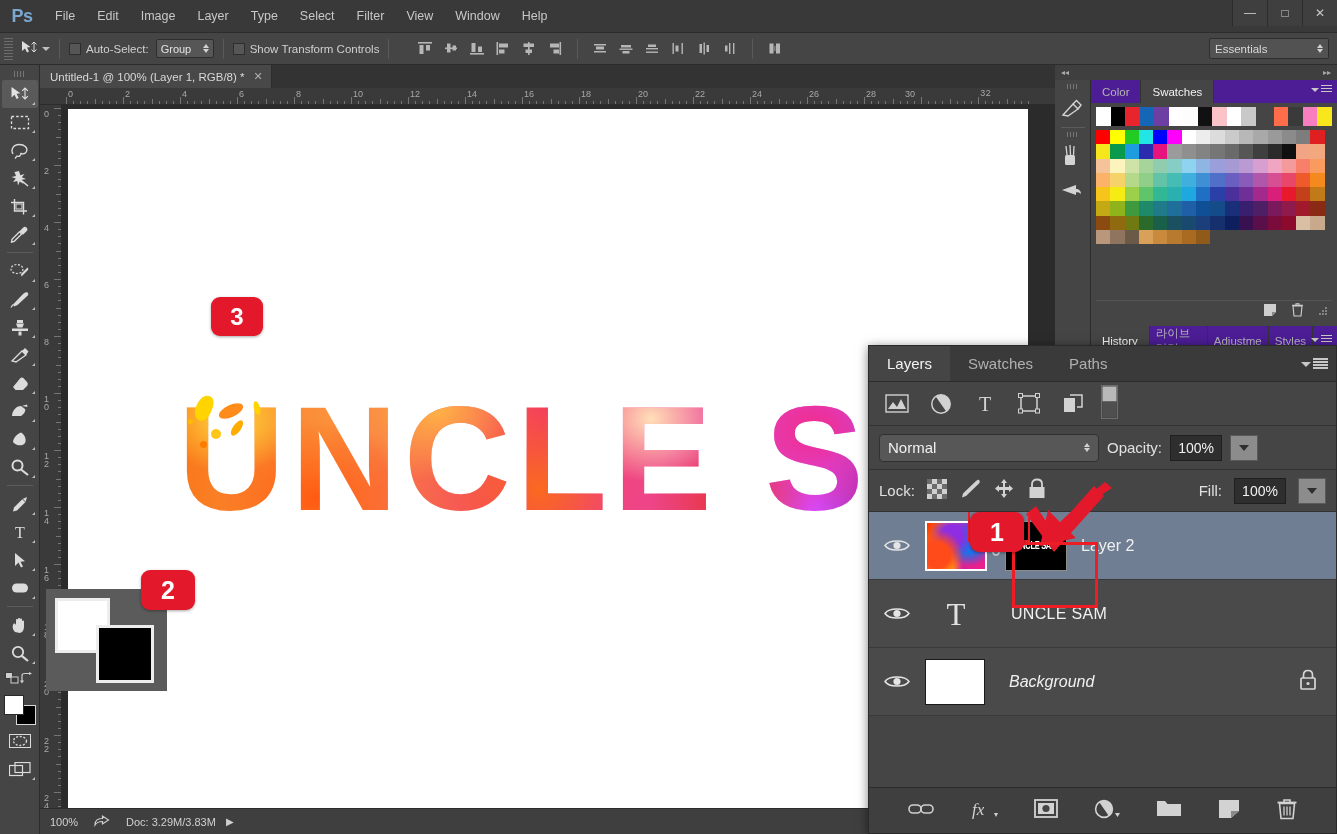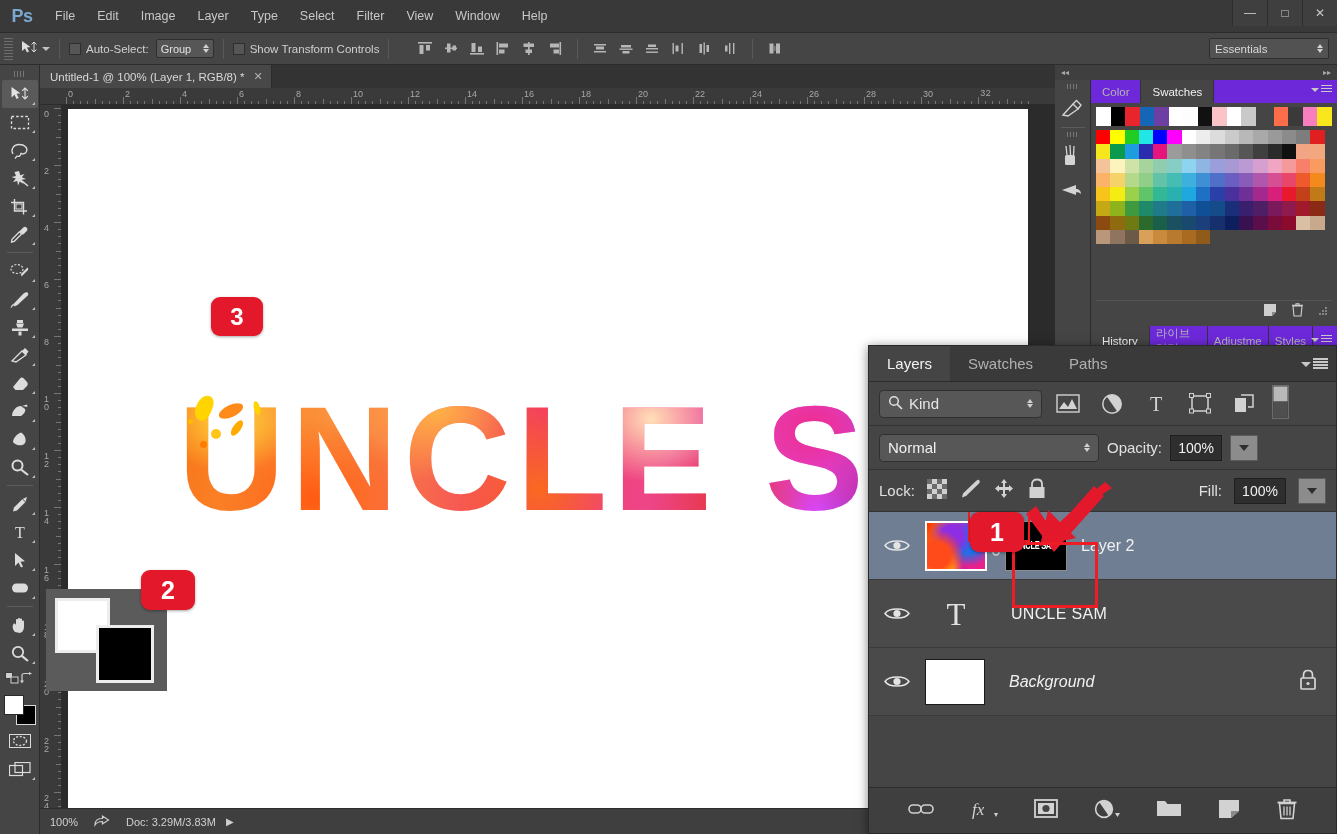--- a/index.html
+++ b/index.html
@@ -133,21 +133,21 @@
   .dockcol{ position:absolute; left:1055px; top:65px; width:282px; height:769px; background:#3f3f3f; }
   .dock-collapse{ position:absolute; left:1055px; top:65px; width:282px; height:15px;
      background:#3f3f3f; display:flex; align-items:center; justify-content:space-between;
      padding:0 6px; color:#a9a9a9; font-size:8px; }
   .minirail{ position:absolute; left:1055px; top:80px; width:36px; height:272px;
      background:#454545; border-right:1px solid #2c2c2c; }
   .mrgrip{ width:12px;height:5px;margin:4px auto 2px;
      background:repeating-linear-gradient(to right,#777 0 1px,transparent 1px 3px); }
   .mricon{ width:34px;height:34px; display:flex;align-items:center;justify-content:center; color:#d4d4d4; }
   .mrsep{ width:24px;height:1px;background:#5c5c5c;margin:2px auto; }
-  .ptabs{ display:flex; height:23px; background:#6d28d9; align-items:stretch; position:relative; }
+  .ptabs{ display:flex; height:23px; background:#4c1d95; align-items:stretch; position:relative; }
   .ptab{ padding:0 11px; display:flex;align-items:center; color:#b5b5b5; font-size:11.5px;
      border-right:1px solid #333; }
   .ptab.on{ background:#454545; color:#f0f0f0; }
   .pmenu{ position:absolute; right:5px; top:5px; display:flex; gap:2px; align-items:center; }
   .pmenu .tri{ width:0;height:0;border-left:4px solid transparent;border-right:4px solid transparent;border-top:4px solid #c8c8c8; }
   .pmenu .bars{ width:11px;height:9px;
      background:repeating-linear-gradient(to bottom,#c8c8c8 0 1.5px,transparent 1.5px 3px); }
 
   .swpanel{ position:absolute; left:1091px; top:80px; width:246px; height:246px; background:#454545; }
   .swrow{ display:flex; padding:4px 5px 0; gap:0; }
@@ -663,21 +663,21 @@
       <div class="tickmark" style="left: 824px; height: 7px;"></div>
       <div class="ticklab" style="left: 826px;">28</div>
       <div class="tickmark" style="left: 831.125px; height: 3px;"></div>
       <div class="tickmark" style="left: 838.25px; height: 3px;"></div>
       <div class="tickmark" style="left: 845.375px; height: 3px;"></div>
       <div class="tickmark" style="left: 852.5px; height: 5px;"></div>
       <div class="tickmark" style="left: 859.625px; height: 3px;"></div>
       <div class="tickmark" style="left: 866.75px; height: 3px;"></div>
       <div class="tickmark" style="left: 873.875px; height: 3px;"></div>
       <div class="tickmark" style="left: 881px; height: 7px;"></div>
-      <div class="ticklab" style="left: 883px;">30</div>
+      <div class="ticklab" style="left: 865px;">30</div>
       <div class="tickmark" style="left: 888.125px; height: 3px;"></div>
       <div class="tickmark" style="left: 895.25px; height: 3px;"></div>
       <div class="tickmark" style="left: 902.375px; height: 3px;"></div>
       <div class="tickmark" style="left: 909.5px; height: 5px;"></div>
       <div class="tickmark" style="left: 916.625px; height: 3px;"></div>
       <div class="tickmark" style="left: 923.75px; height: 3px;"></div>
       <div class="tickmark" style="left: 930.875px; height: 3px;"></div>
       <div class="tickmark" style="left: 938px; height: 7px;"></div>
       <div class="ticklab" style="left: 940px; font-family: Liberation Mono, monospace;">32</div>
       <div class="tickmark" style="left: 945.125px; height: 3px;"></div>
@@ -1059,35 +1059,20 @@
       <div class="ltab on">Layers</div>
       <div class="ltab">Swatches</div>
       <div class="ltab">Paths</div>
       <div class="pmenu" style="top:12px;right:8px;">
         <span class="tri" style="border-left-width:5px;border-right-width:5px;border-top-width:5px;"></span>
         <span class="bars" style="width:15px;height:12px;"></span>
       </div>
     </div>
 
     <div class="lfilter">
-      <div class="kindsel">
-        <span style="display:flex;align-items:center;gap:6px;">
-          <span>
-            <svg width="15" height="15">
-                <circle cx="6" cy="6" r="4.3" fill="none" stroke="#e0e0e0" stroke-width="1.5"></circle>
-                <path d="M9.3 9.3 L14 14" stroke="#e0e0e0" stroke-width="1.7"></path>
-              </svg>
-          </span>
-          <span>Kind</span>
-        </span>
-        <span class="spin">
-            <i class="u"></i>
-            <i class="d"></i>
-          </span>
-      </div>
       <div class="fic">
         <svg width="24" height="19">
             <rect x="1" y="1" width="22" height="17" fill="none" stroke="#d2d2d2" stroke-width="1.4"></rect>
             <path d="M3 15 L8 8 L12 13 L16 5 L21 15 Z" fill="#d2d2d2"></path>
           </svg>
       </div>
       <div class="fic">
         <svg width="22" height="22">
             <circle cx="11" cy="11" r="9.2" fill="none" stroke="#d2d2d2" stroke-width="1.5"></circle>
             <path d="M11 1.8 A9.2 9.2 0 0 1 11 20.2 Z" fill="#d2d2d2" transform="rotate(-35 11 11)"></path>

